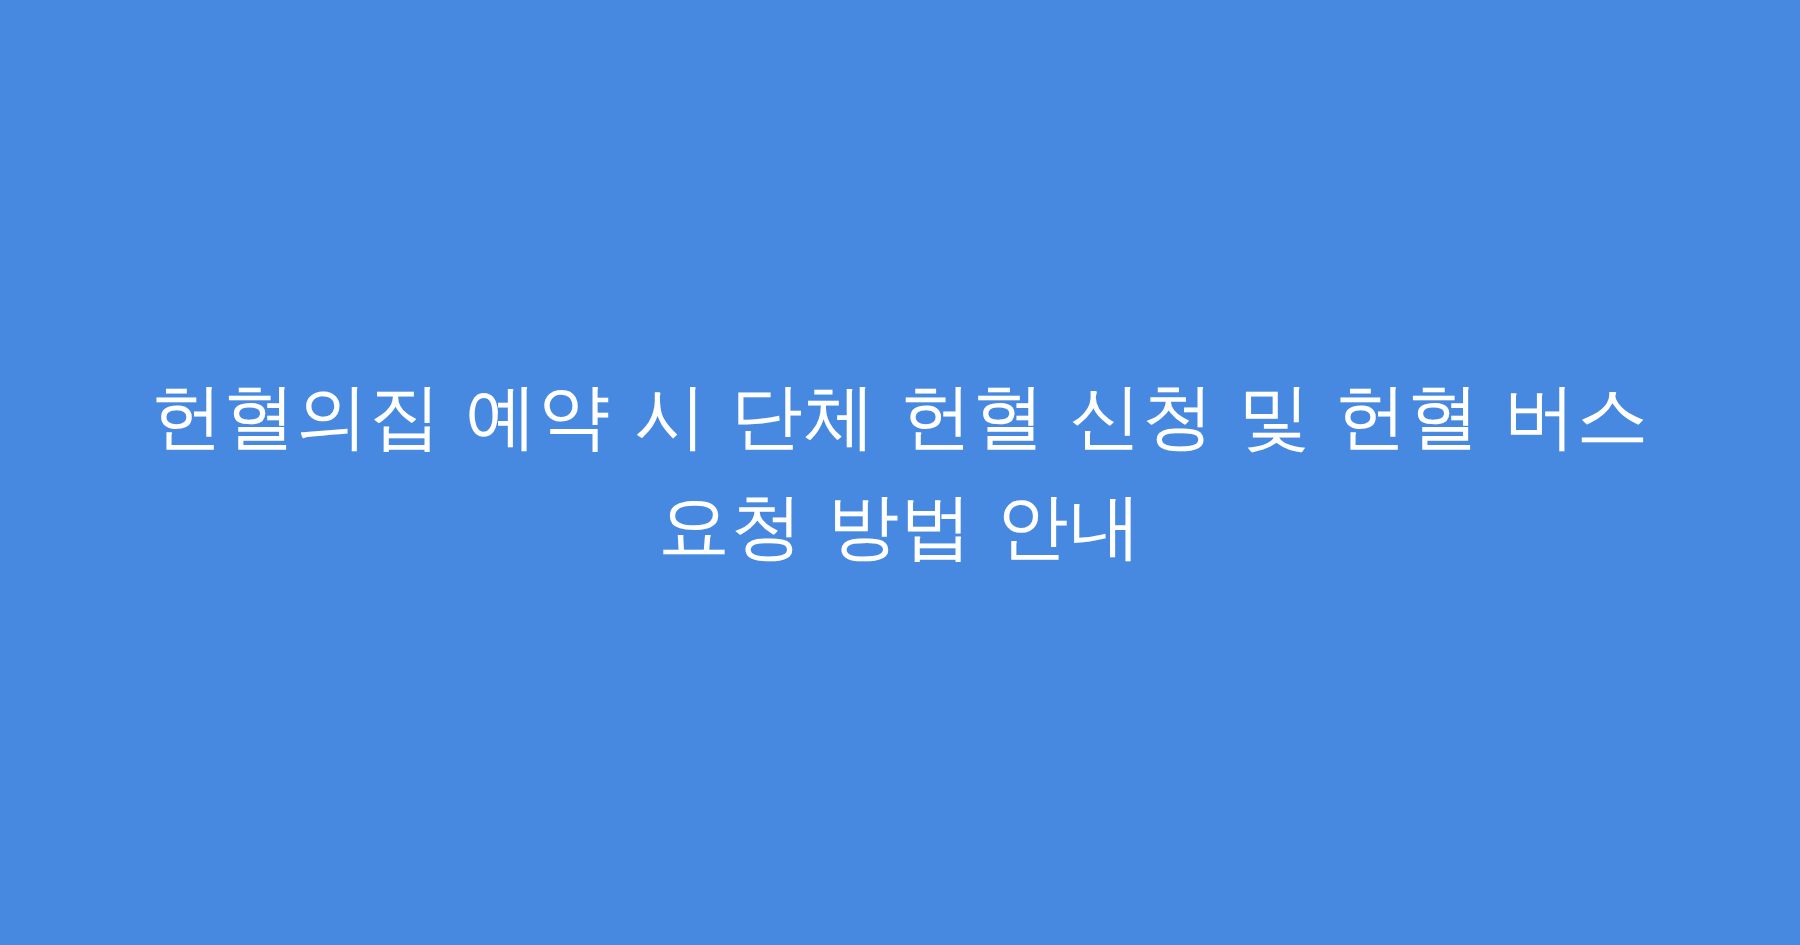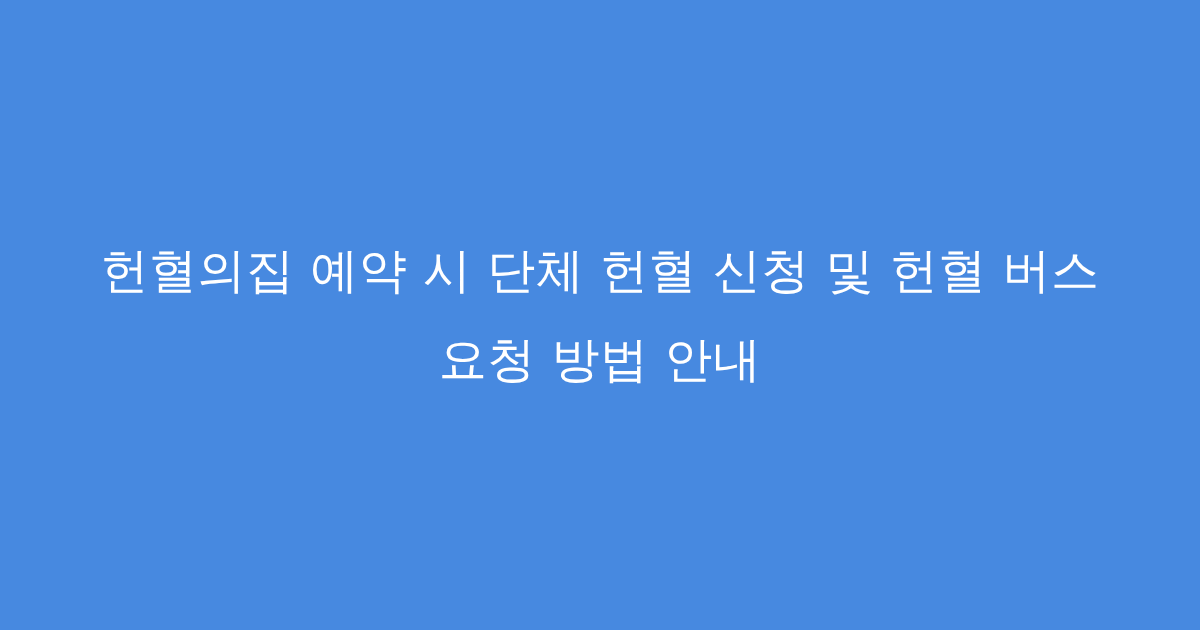--- a/index.html
+++ b/index.html
@@ -33,21 +33,21 @@
     text-align: center;
   }
 
   #card-title {
     margin: 0;
     padding: 0;
     color: #ffffff;
     font-family: "DejaVu Sans", "Liberation Sans", sans-serif;
     font-size: 48px;
     font-weight: 400;
-    line-height: 89px;
+    line-height: 73px;
     letter-spacing: 0.5px;
     word-break: keep-all;
     white-space: normal;
     text-rendering: optimizeLegibility;
   }
 </style>
 </head>
 <body>
 
 <div id="og-card" style="background-color: rgb(71, 137, 224);">

